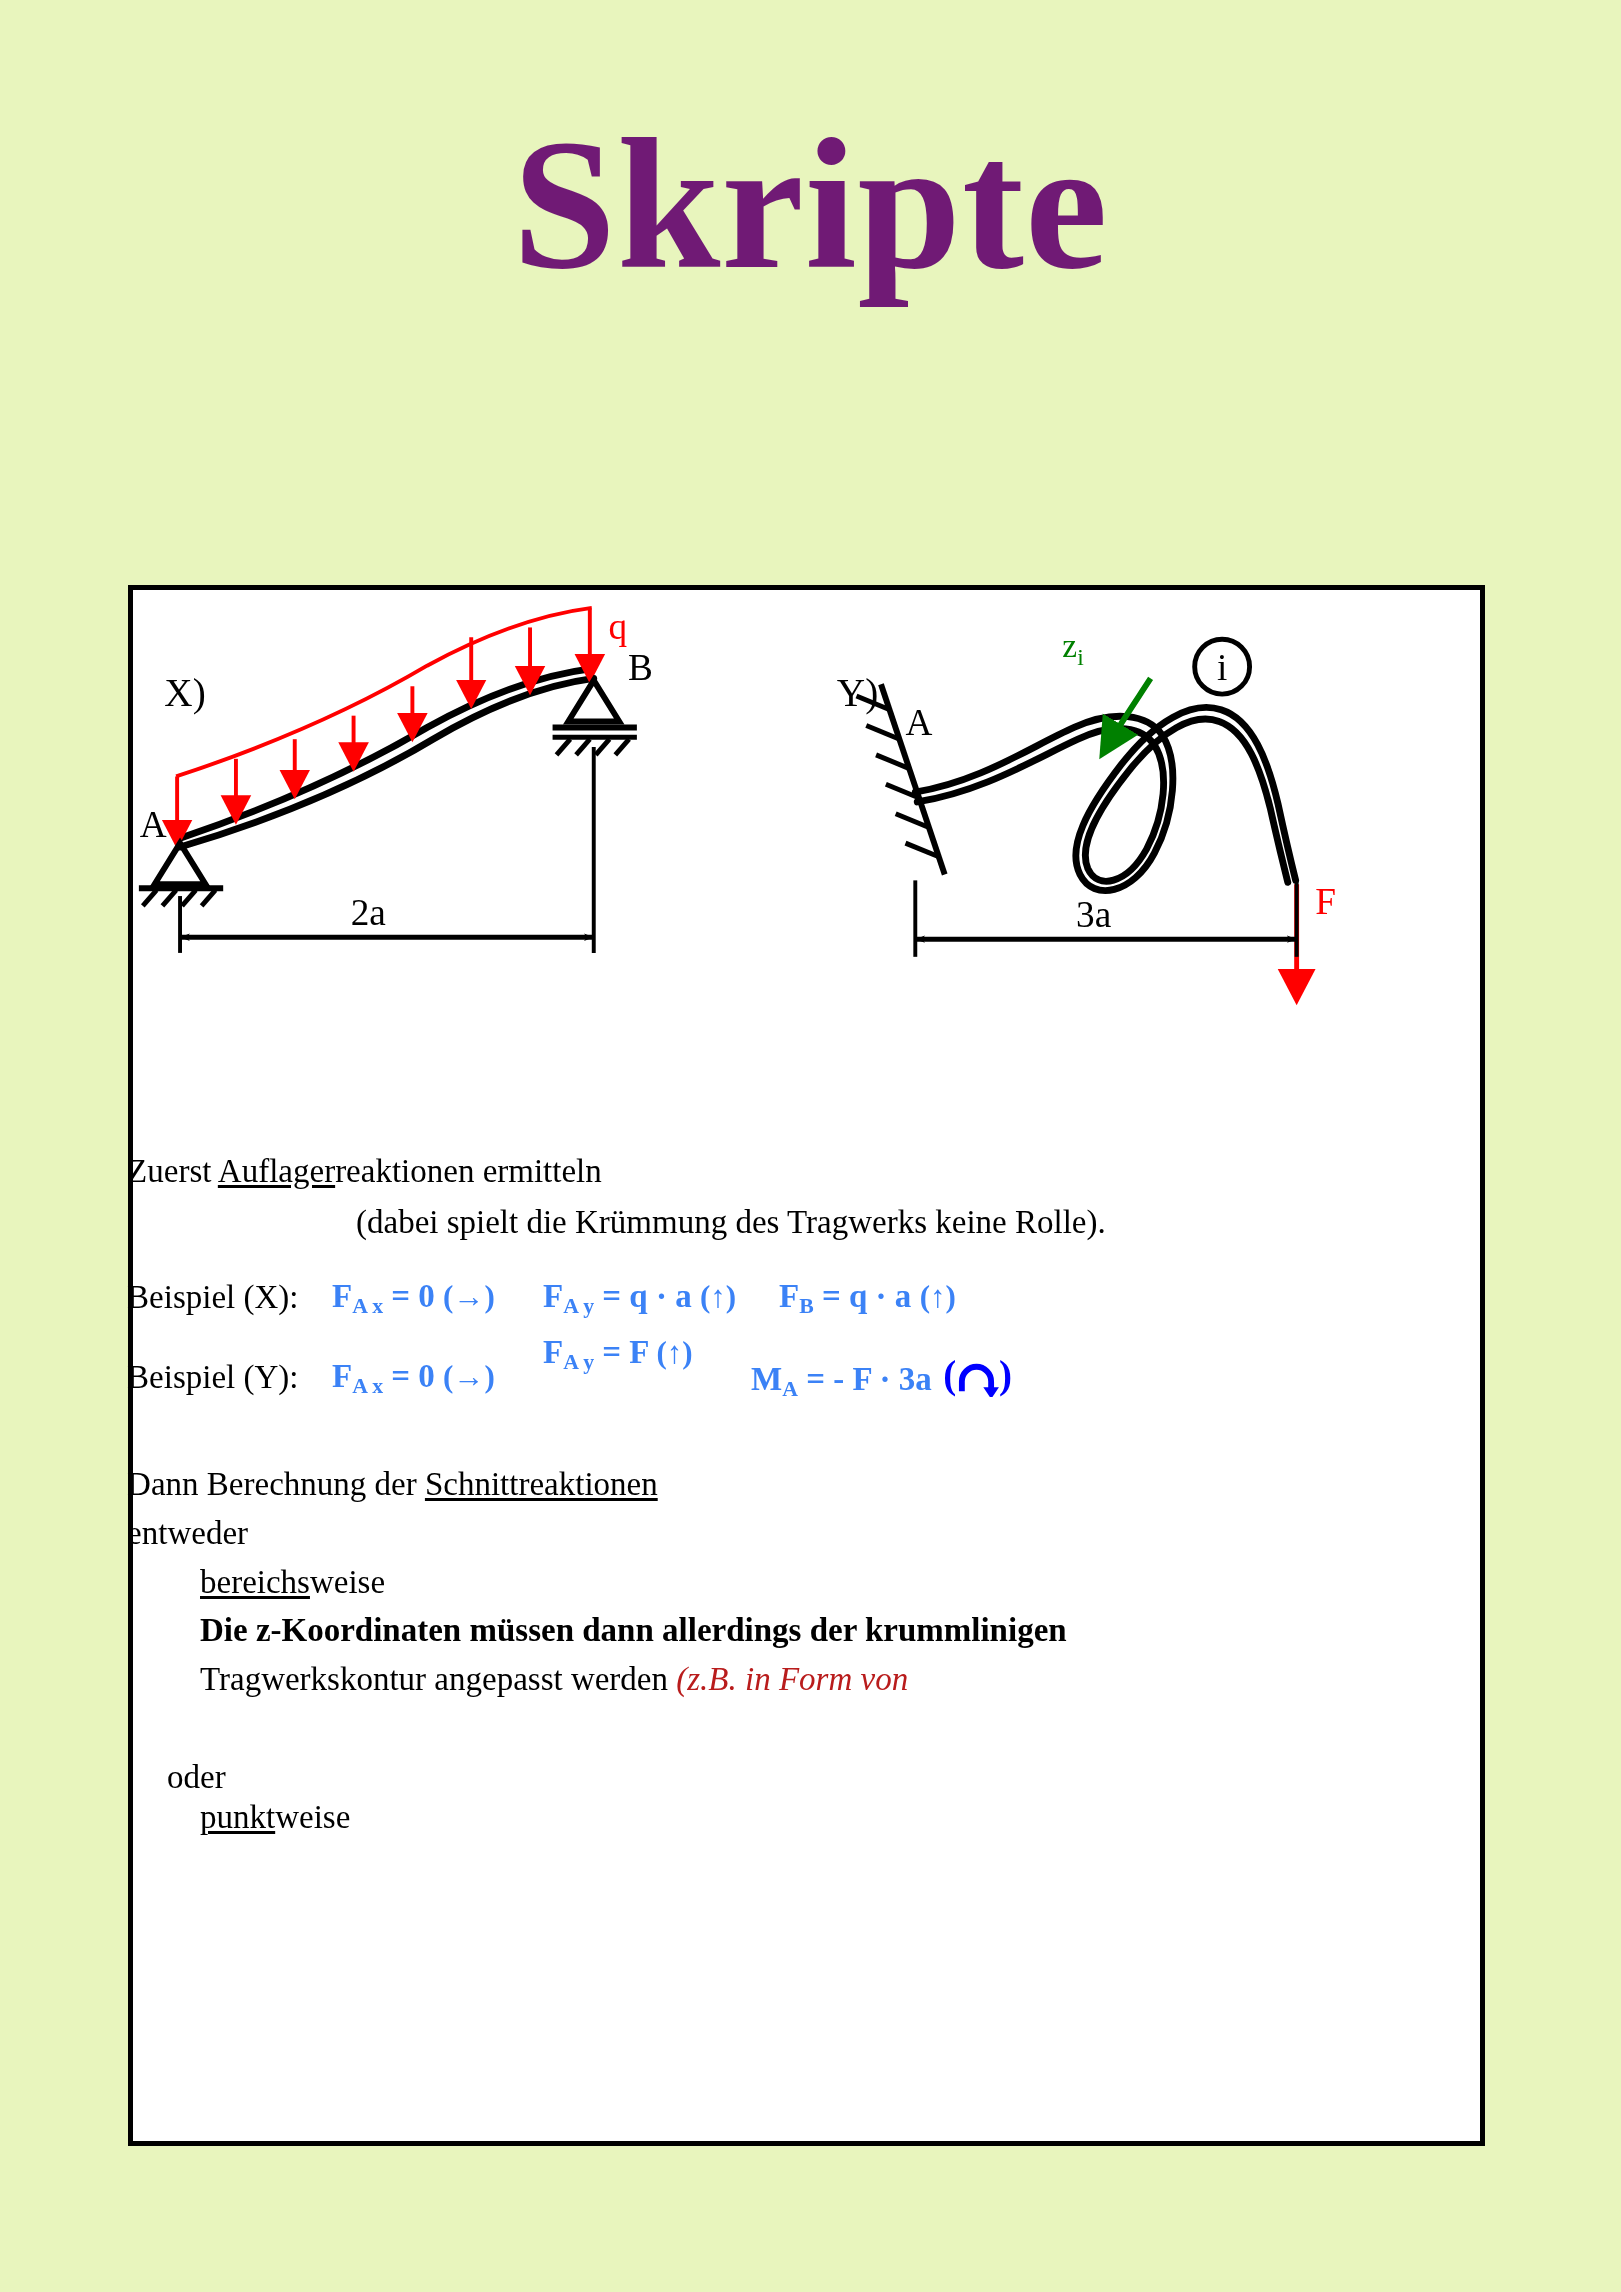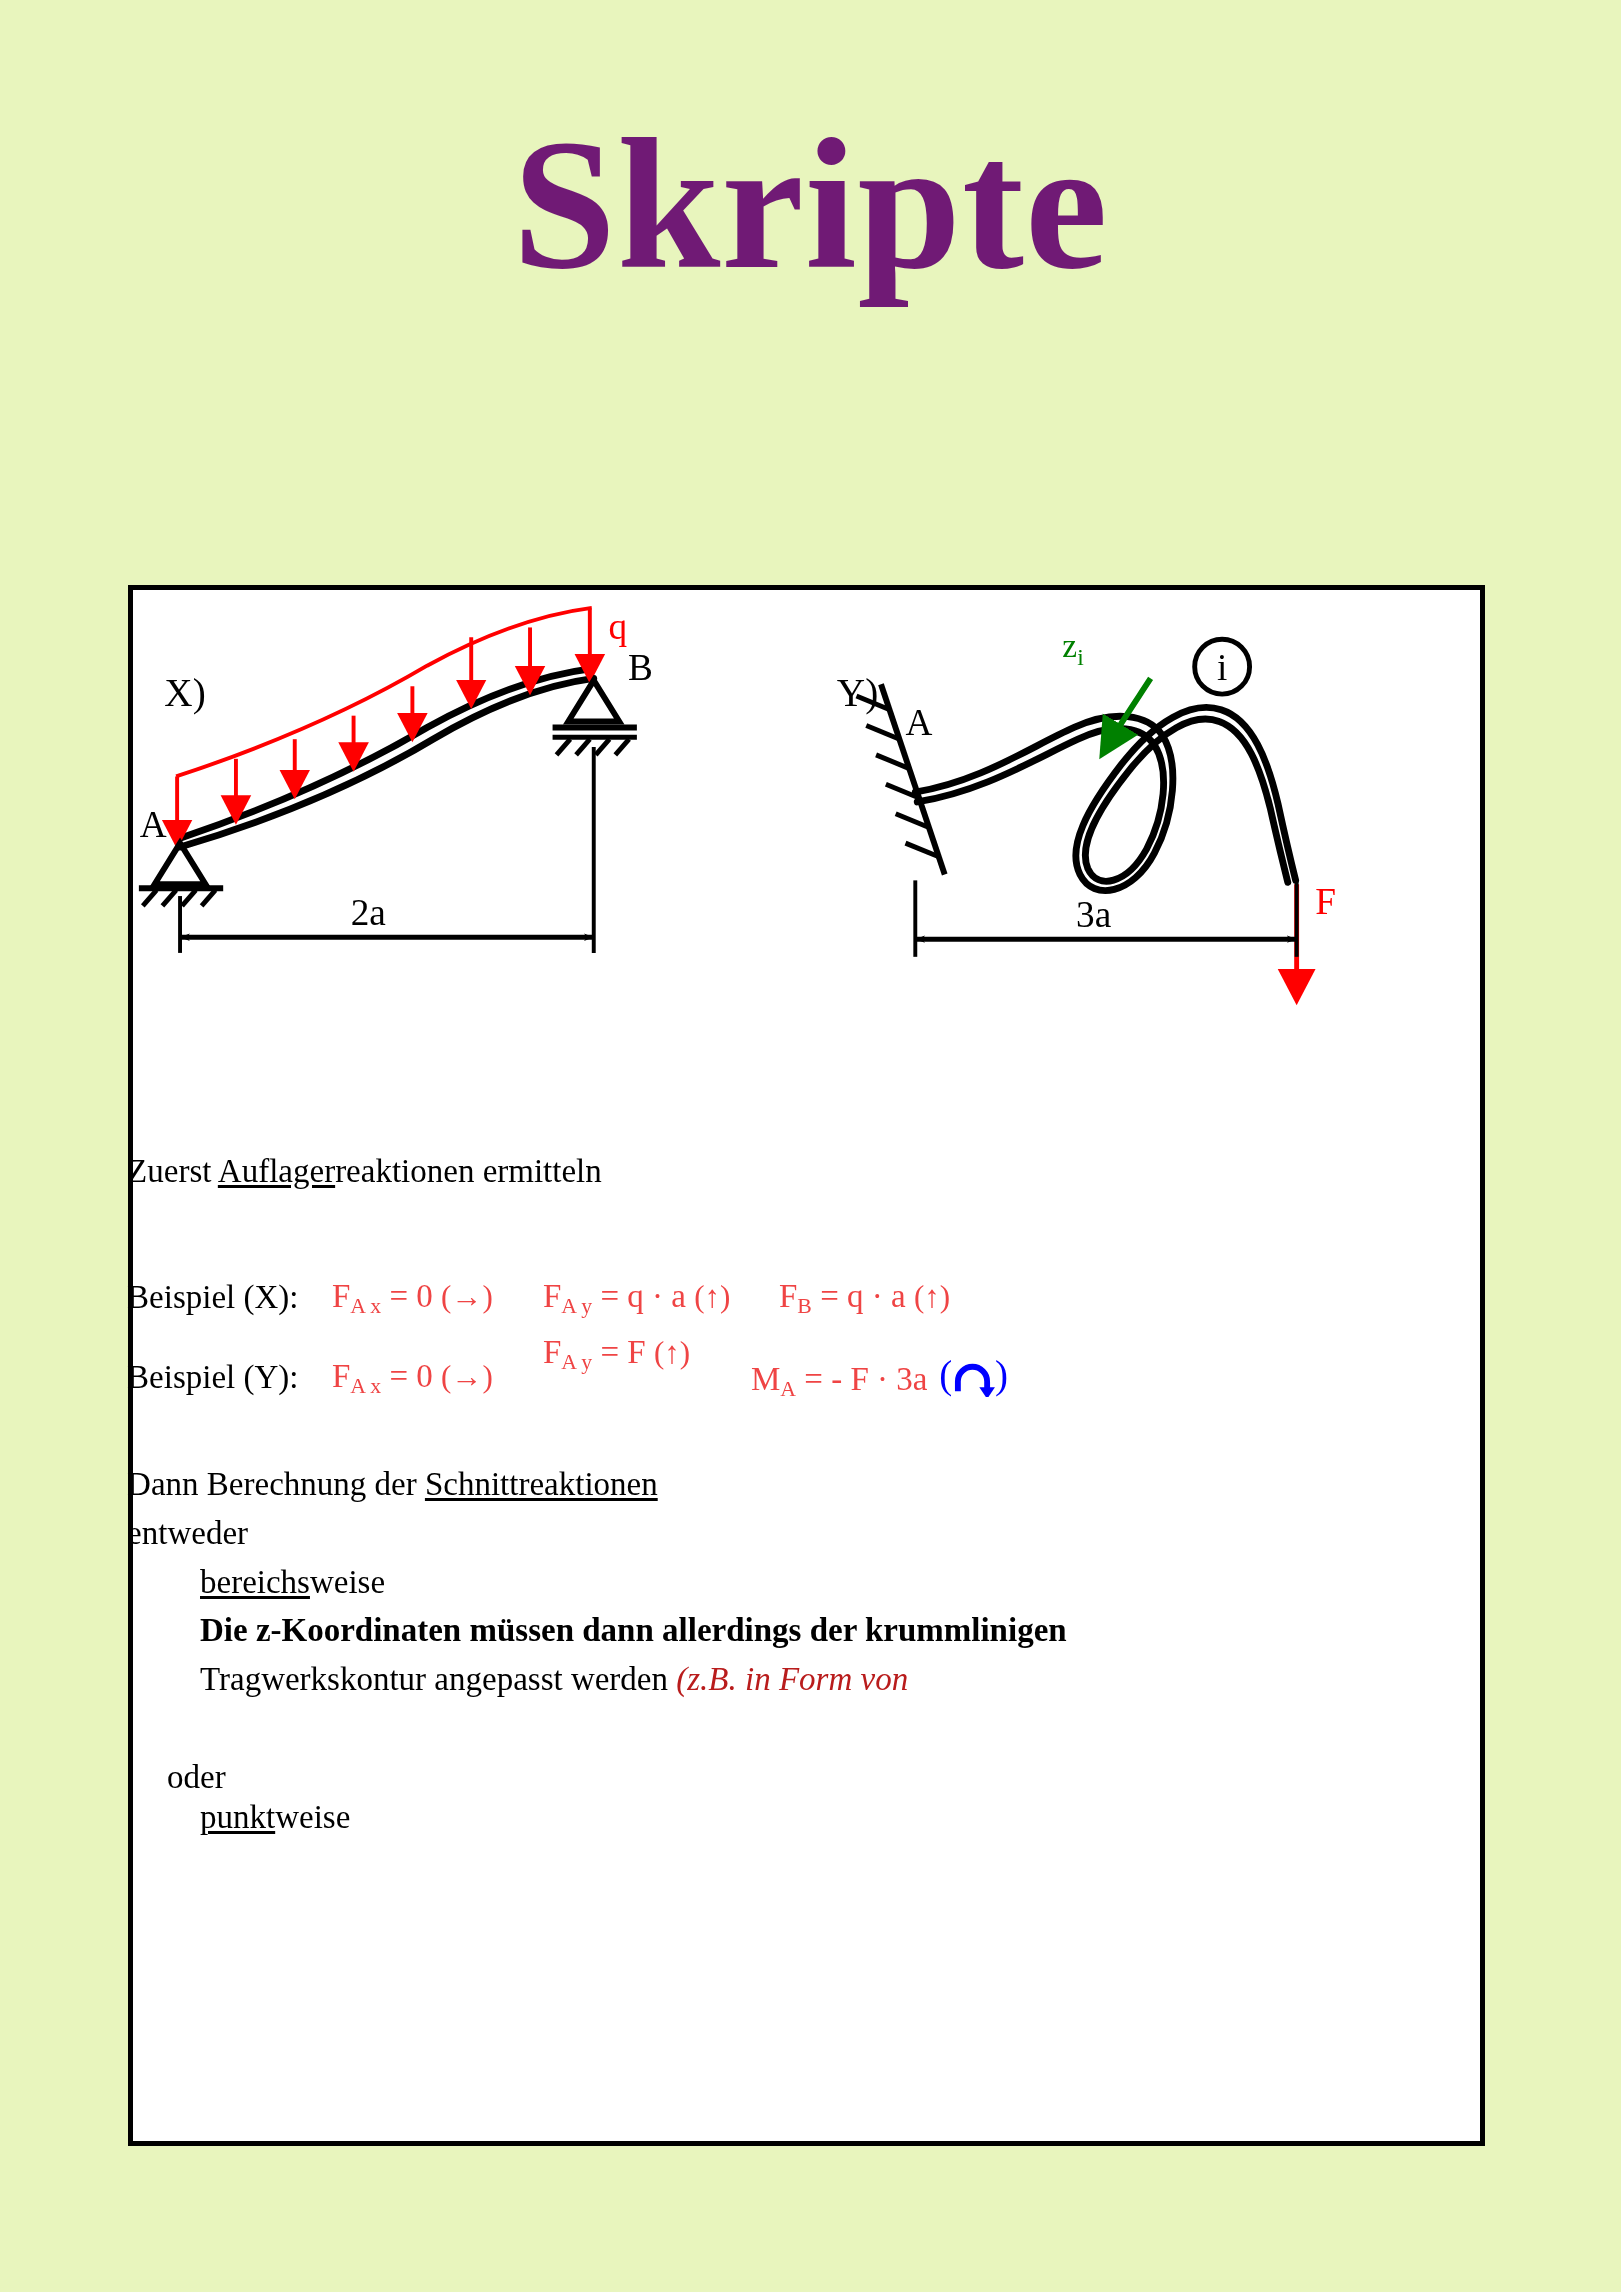--- a/index.html
+++ b/index.html
@@ -77,23 +77,24 @@
     line-height: 39px;
     color: #000000;
   }
 
   .u { text-decoration: underline; text-underline-offset: 2.9px; }
 
   .blue { color: #b91c1c; font-style: italic; }
 
   .formula {
     font-family: "Liberation Serif", "DejaVu Serif", serif;
-    color: #ef4444;
+    color: #3b82f6;
     font-size: 33px;
     white-space: nowrap;
+    font-weight: bold;
   }
   .formula sub {
     font-size: 0.66em;
     vertical-align: -0.28em;
   }
 
   .arrowchar { font-size: 31px; }
 
   .rot-arrow {
     display: inline-block;
@@ -235,20 +236,21 @@
 
       </svg>
     </div>
 
     <div class="text-block">
 
       <div class="tline" style="left:-5.9px; top:562px;">
         <span>Zuerst </span><span class="u">Auflager</span><span>reaktionen ermitteln</span>
       </div>
 
+      <div class="tline" style="left:223px; top:613px;">(dabei spielt die Krümmung des Tragwerks keine Rolle).</div>
 
       <div class="tline" style="left:-5.9px; top:688px;">Beispiel (X):</div>
       <div class="formula" style="position:absolute; left:199px; top:688px;">
         <span>F</span><sub>A x</sub>
         <span>= 0</span>
         <span class="arrowchar">(→)</span>
       </div>
       <div class="formula" style="position:absolute; left:410px; top:688px;">
         <span>F</span><sub>A y</sub>
         <span>= q · a</span>

